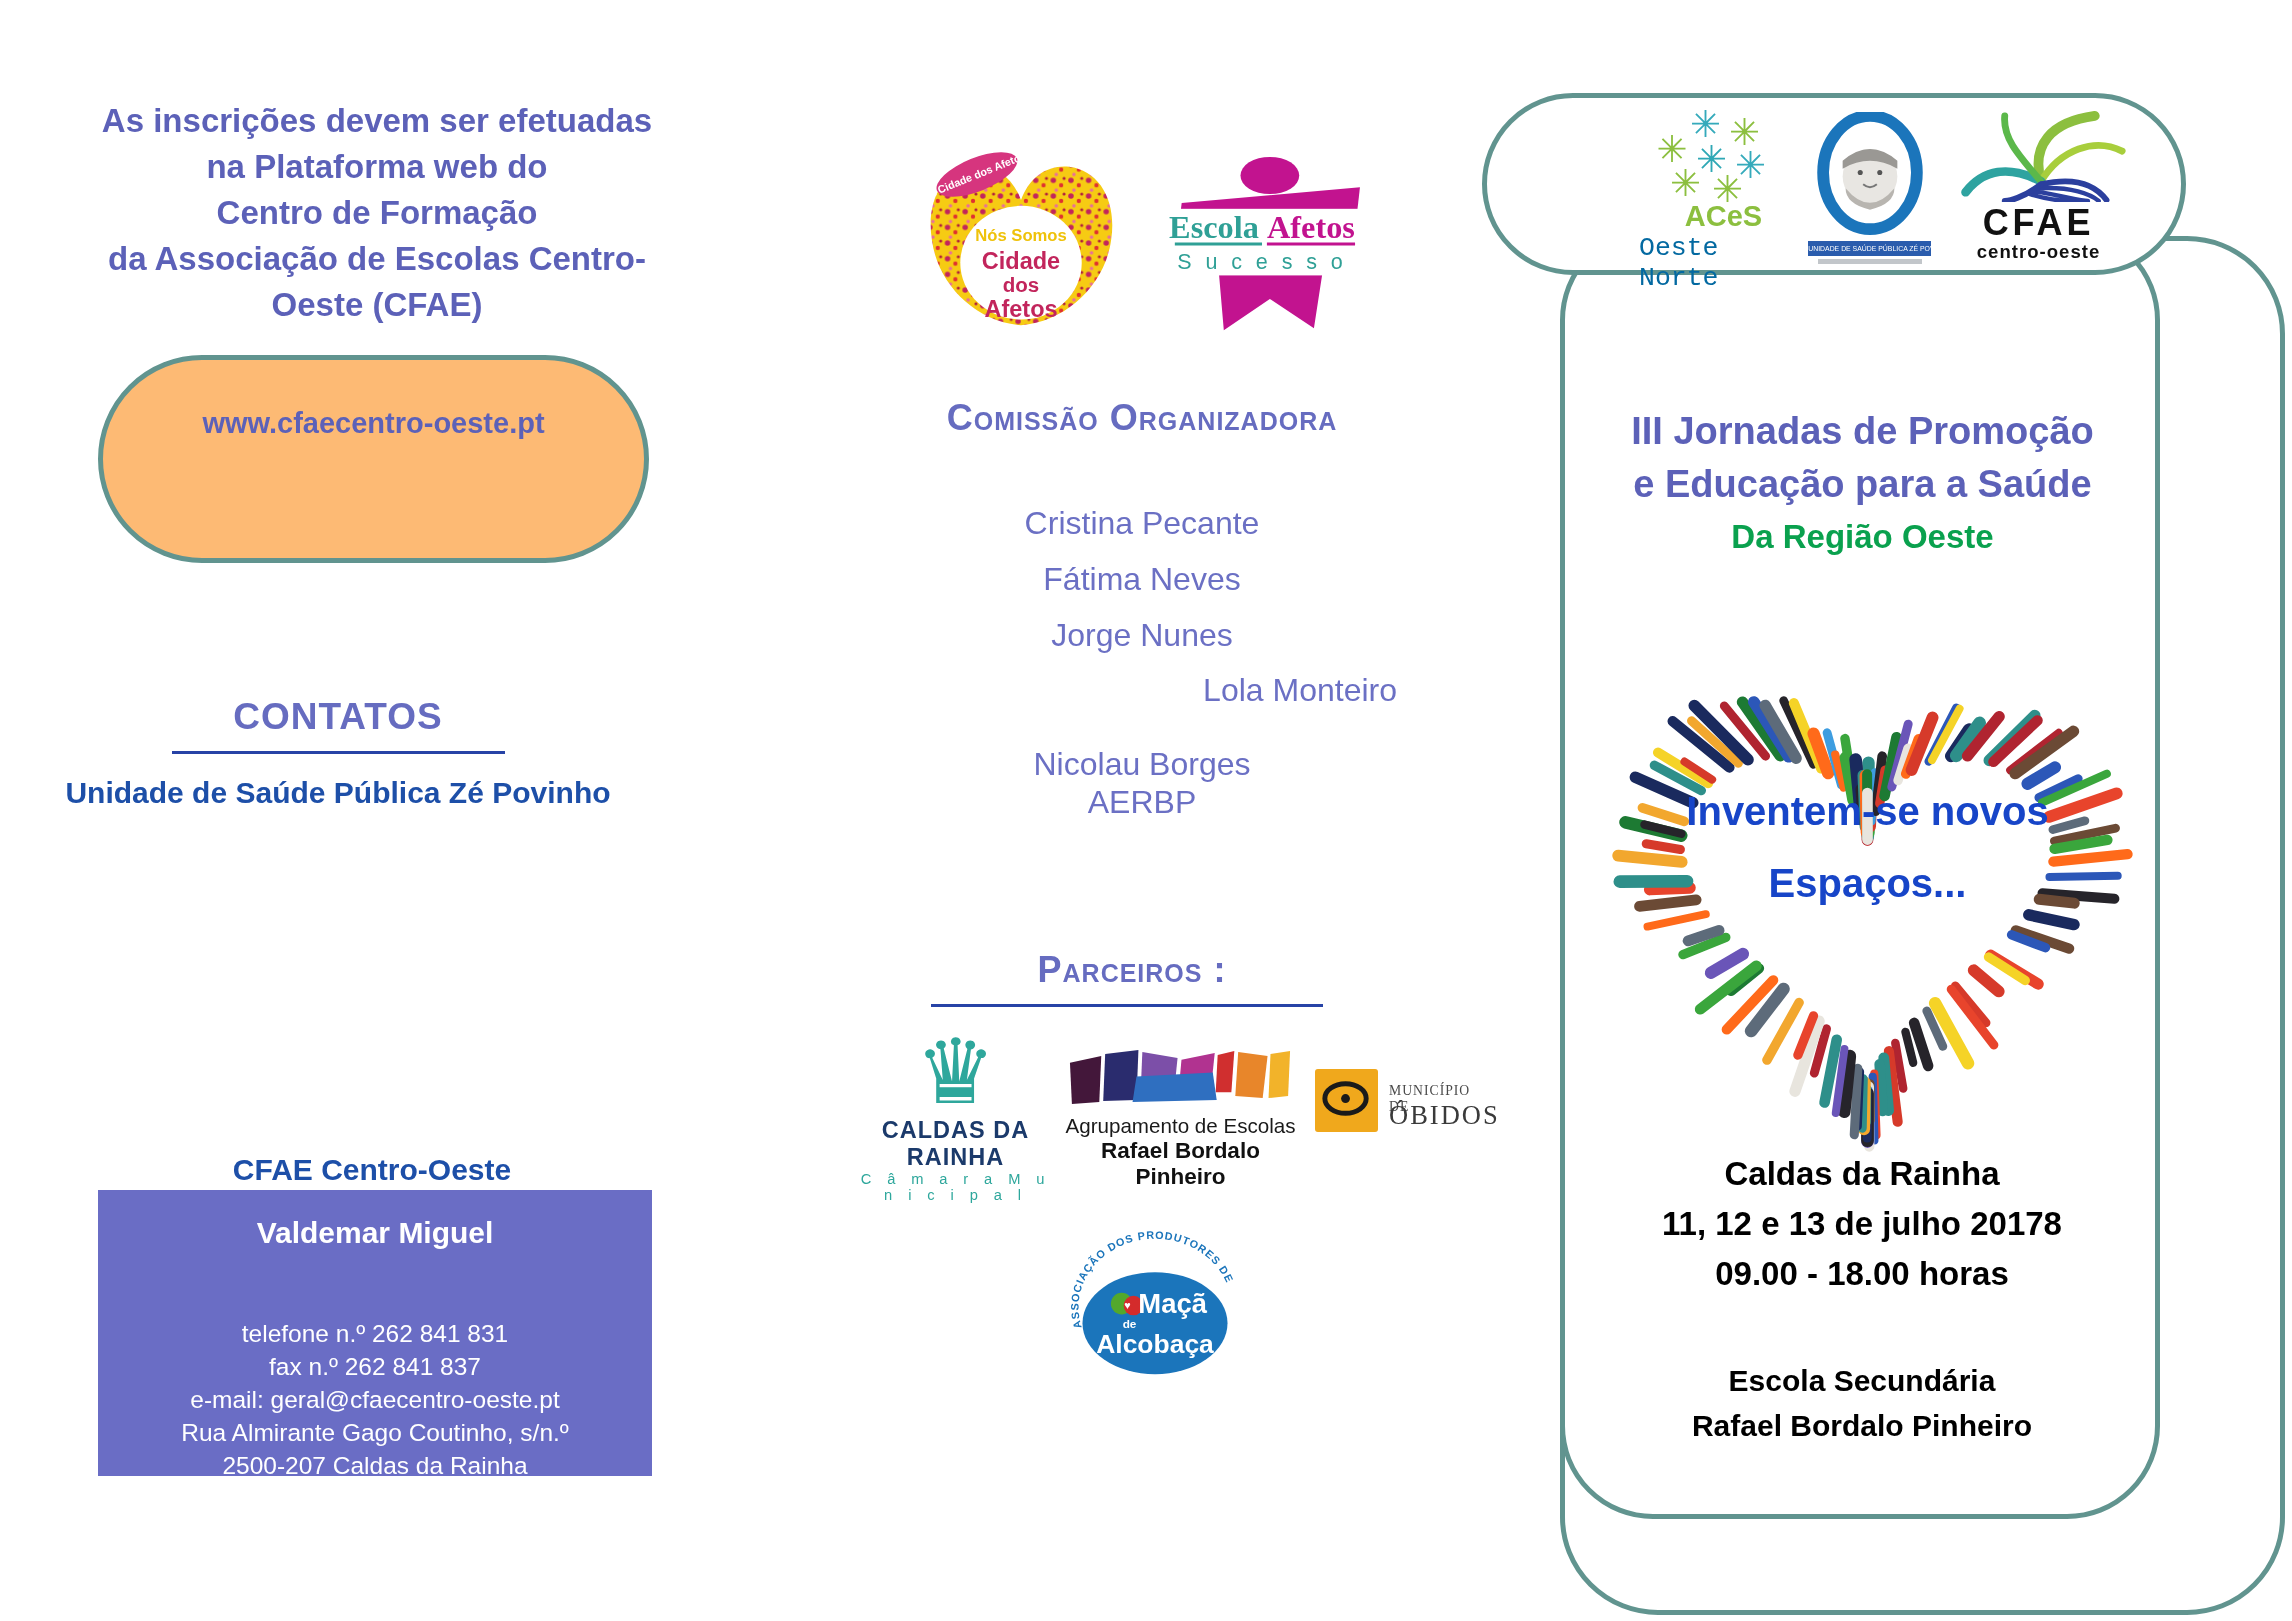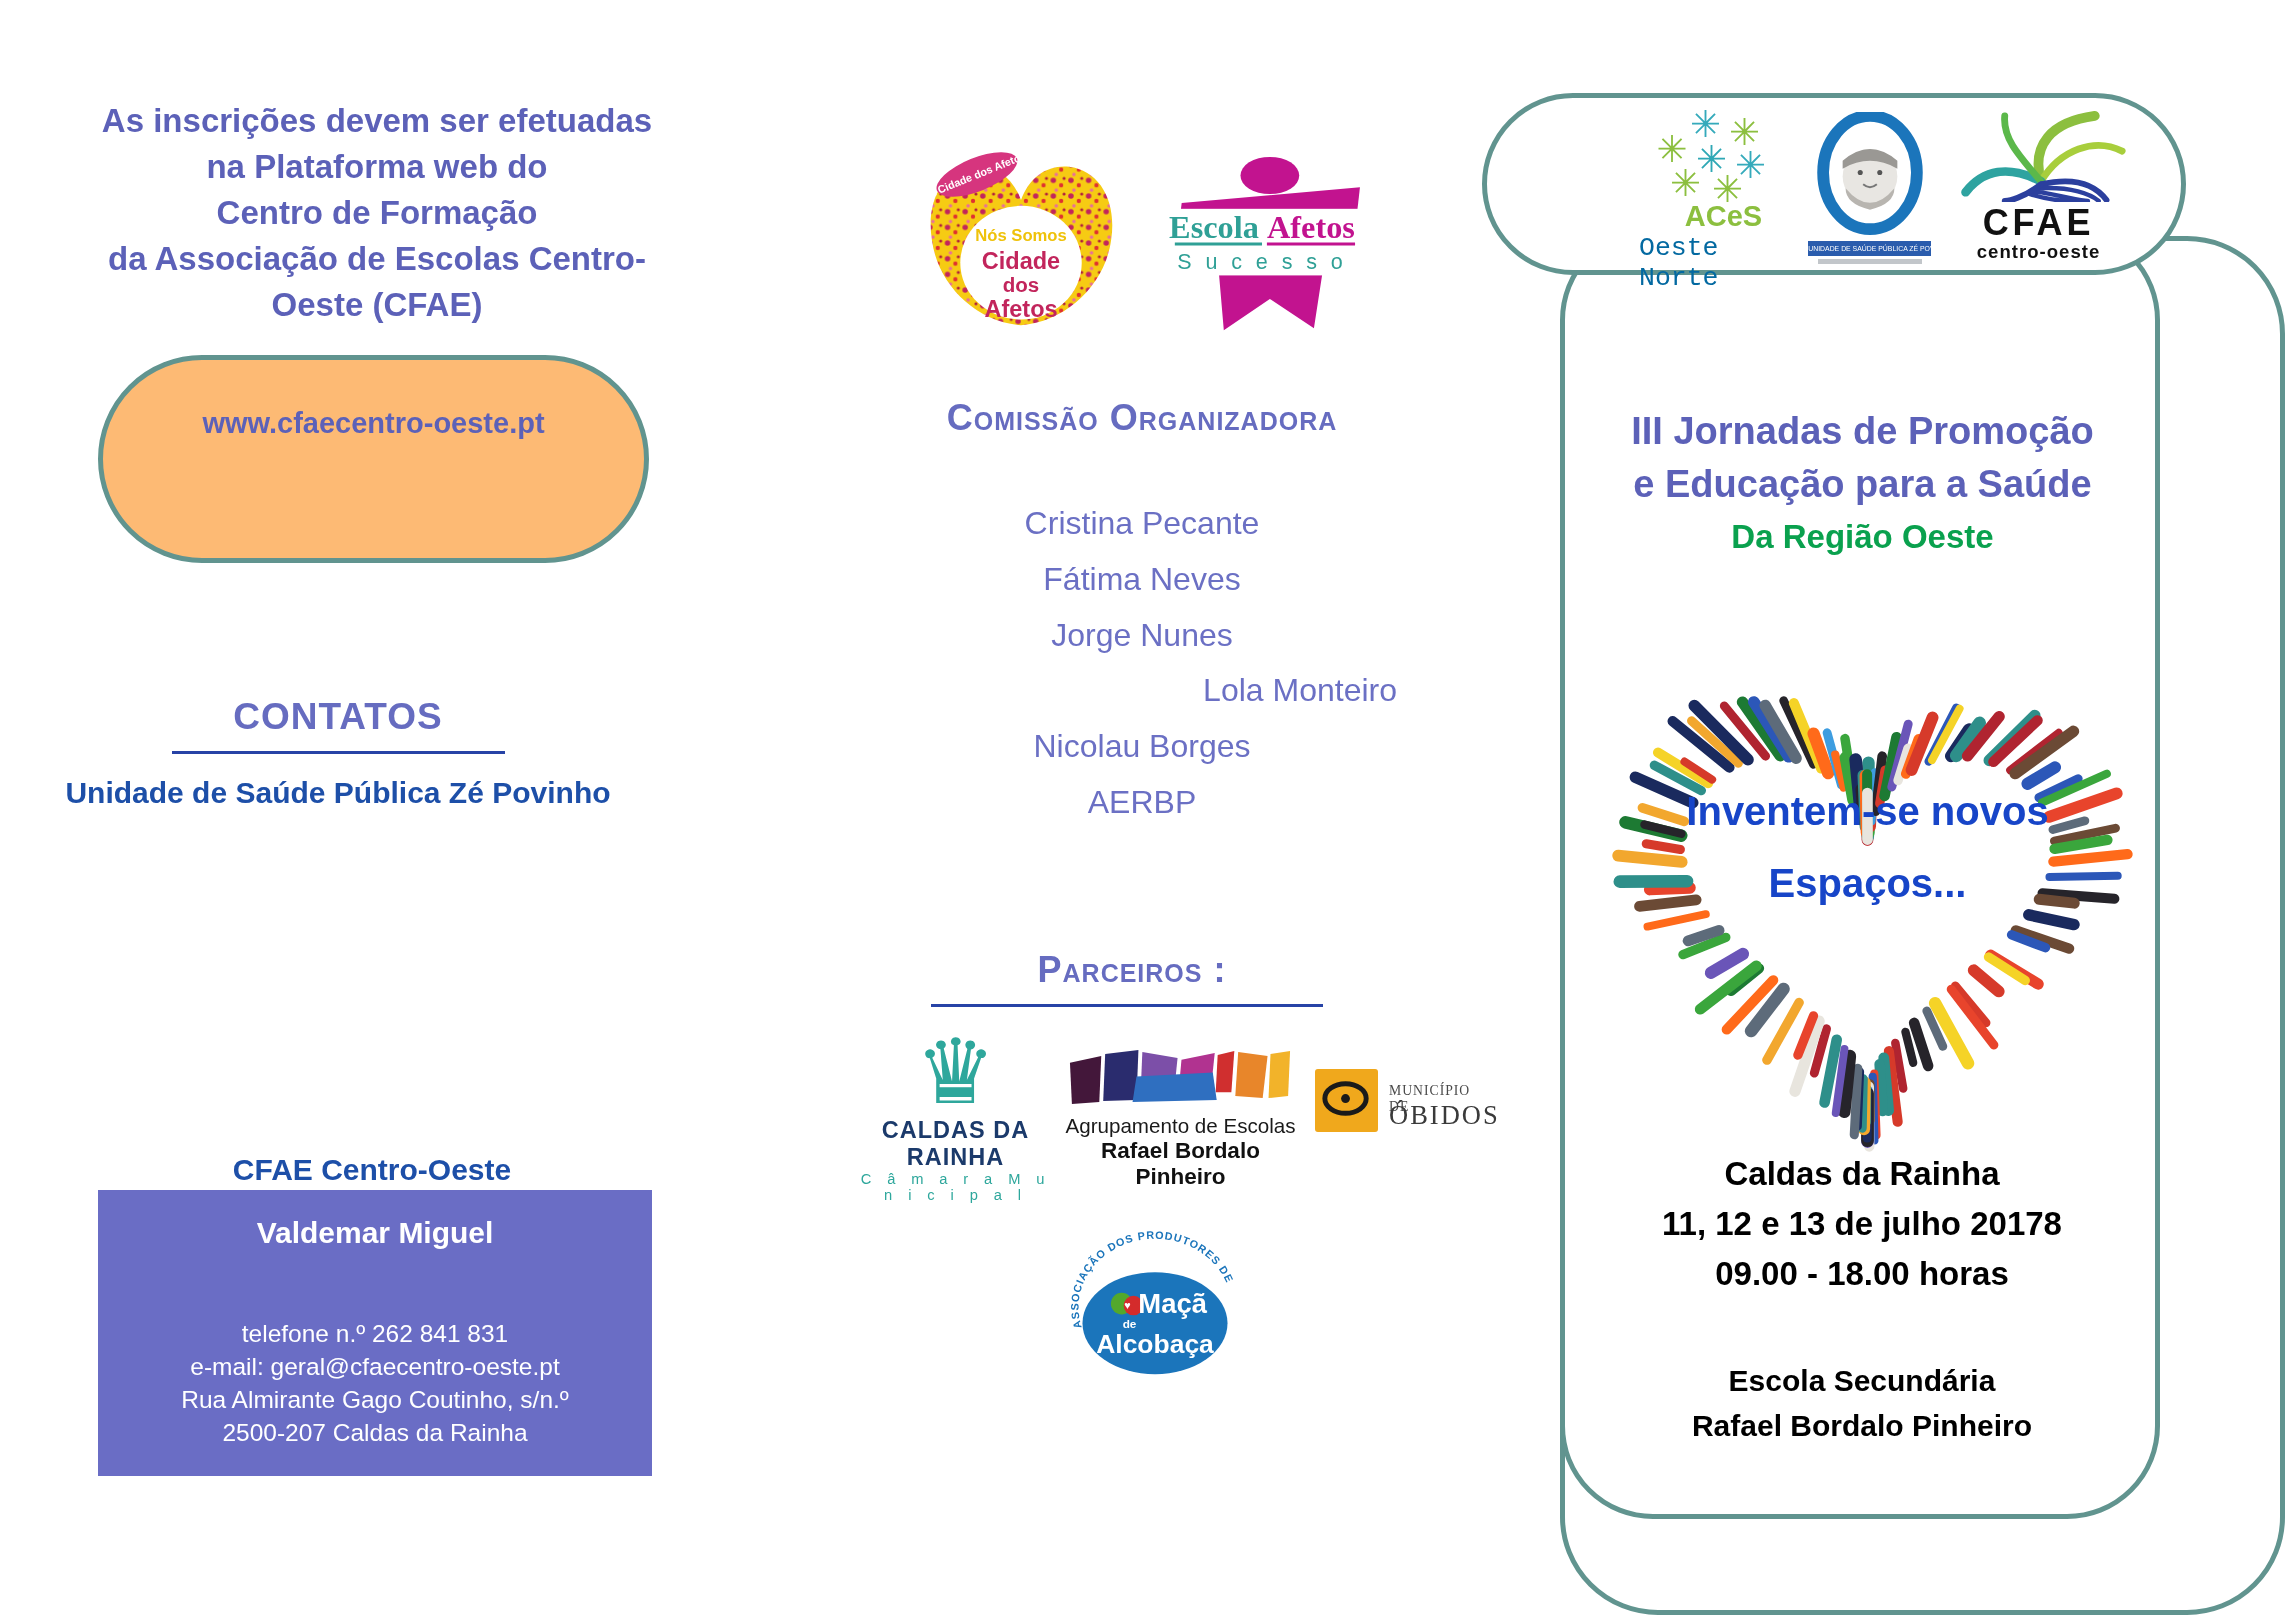--- a/index.html
+++ b/index.html
@@ -96,20 +96,21 @@
   <div class="abs contatos-h">CONTATOS</div>
   <div class="abs contatos-underline"></div>
 
   <div class="abs org-head" style="left:54px; top:776px;">Unidade de Saúde  Pública Zé Povinho</div>
 
   <div class="abs org-head" style="left:88px; top:1153px;">CFAE Centro-Oeste</div>
   <div class="abs purple-box" style="left:98px; top:1190px; width:554px; height:286px;">
     <div class="pb-name">Valdemar Miguel</div>
     <div class="pb-lines">
       <div>telefone n.º 262 841 831</div>
+      <div>fax n.º 262 841 837</div>
       <div>e-mail: geral@cfaecentro-oeste.pt</div>
       <div>Rua Almirante Gago Coutinho, s/n.º</div>
       <div>2500-207 Caldas da Rainha</div>
     </div>
   </div>
 
   <div class="abs logo-apple" style="left:926px; top:145px; width:191px; height:201px;">
     <svg width="191" height="201" viewBox="0 0 195 205">
       <defs>
         <pattern id="heartdots" width="18" height="16" patternUnits="userSpaceOnUse">
@@ -148,21 +149,21 @@
       <text x="107" y="119" text-anchor="middle" fill="#2fa096" font-size="22" letter-spacing="4">S u c e s s o</text>
     </svg>
   </div>
 
   <div class="abs comissao-h" style="left:887px; top:397px;">Comissão Organizadora</div>
 
   <div class="abs committee-name" style="left:887px; top:505px;">Cristina Pecante</div>
   <div class="abs committee-name" style="left:887px; top:561px;">Fátima Neves</div>
   <div class="abs committee-name" style="left:887px; top:617px;">Jorge Nunes</div>
   <div class="abs committee-name" style="left:887px; top:672px;text-align:right;">Lola Monteiro</div>
-  <div class="abs committee-name" style="left:887px; top:728px;">Nicolau Borges</div>
+  <div class="abs committee-name" style="left:887px; top:746px;">Nicolau Borges</div>
   <div class="abs committee-name" style="left:887px; top:784px;">AERBP</div>
 
   <div class="abs parceiros-h" style="left:877px; top:949px;">Parceiros :</div>
   <div class="abs underline-bar" style="left:931px; top:1004px; width:392px;"></div>
 
   <div class="abs" style="left:855px; top:1027px; width:201px; height:167px;">
     <div class="caldas-queen">♛</div>
     <div class="caldas-name">CALDAS DA RAINHA</div>
     <div class="caldas-sub">C â m a r a   M u n i c i p a l</div>
   </div>

